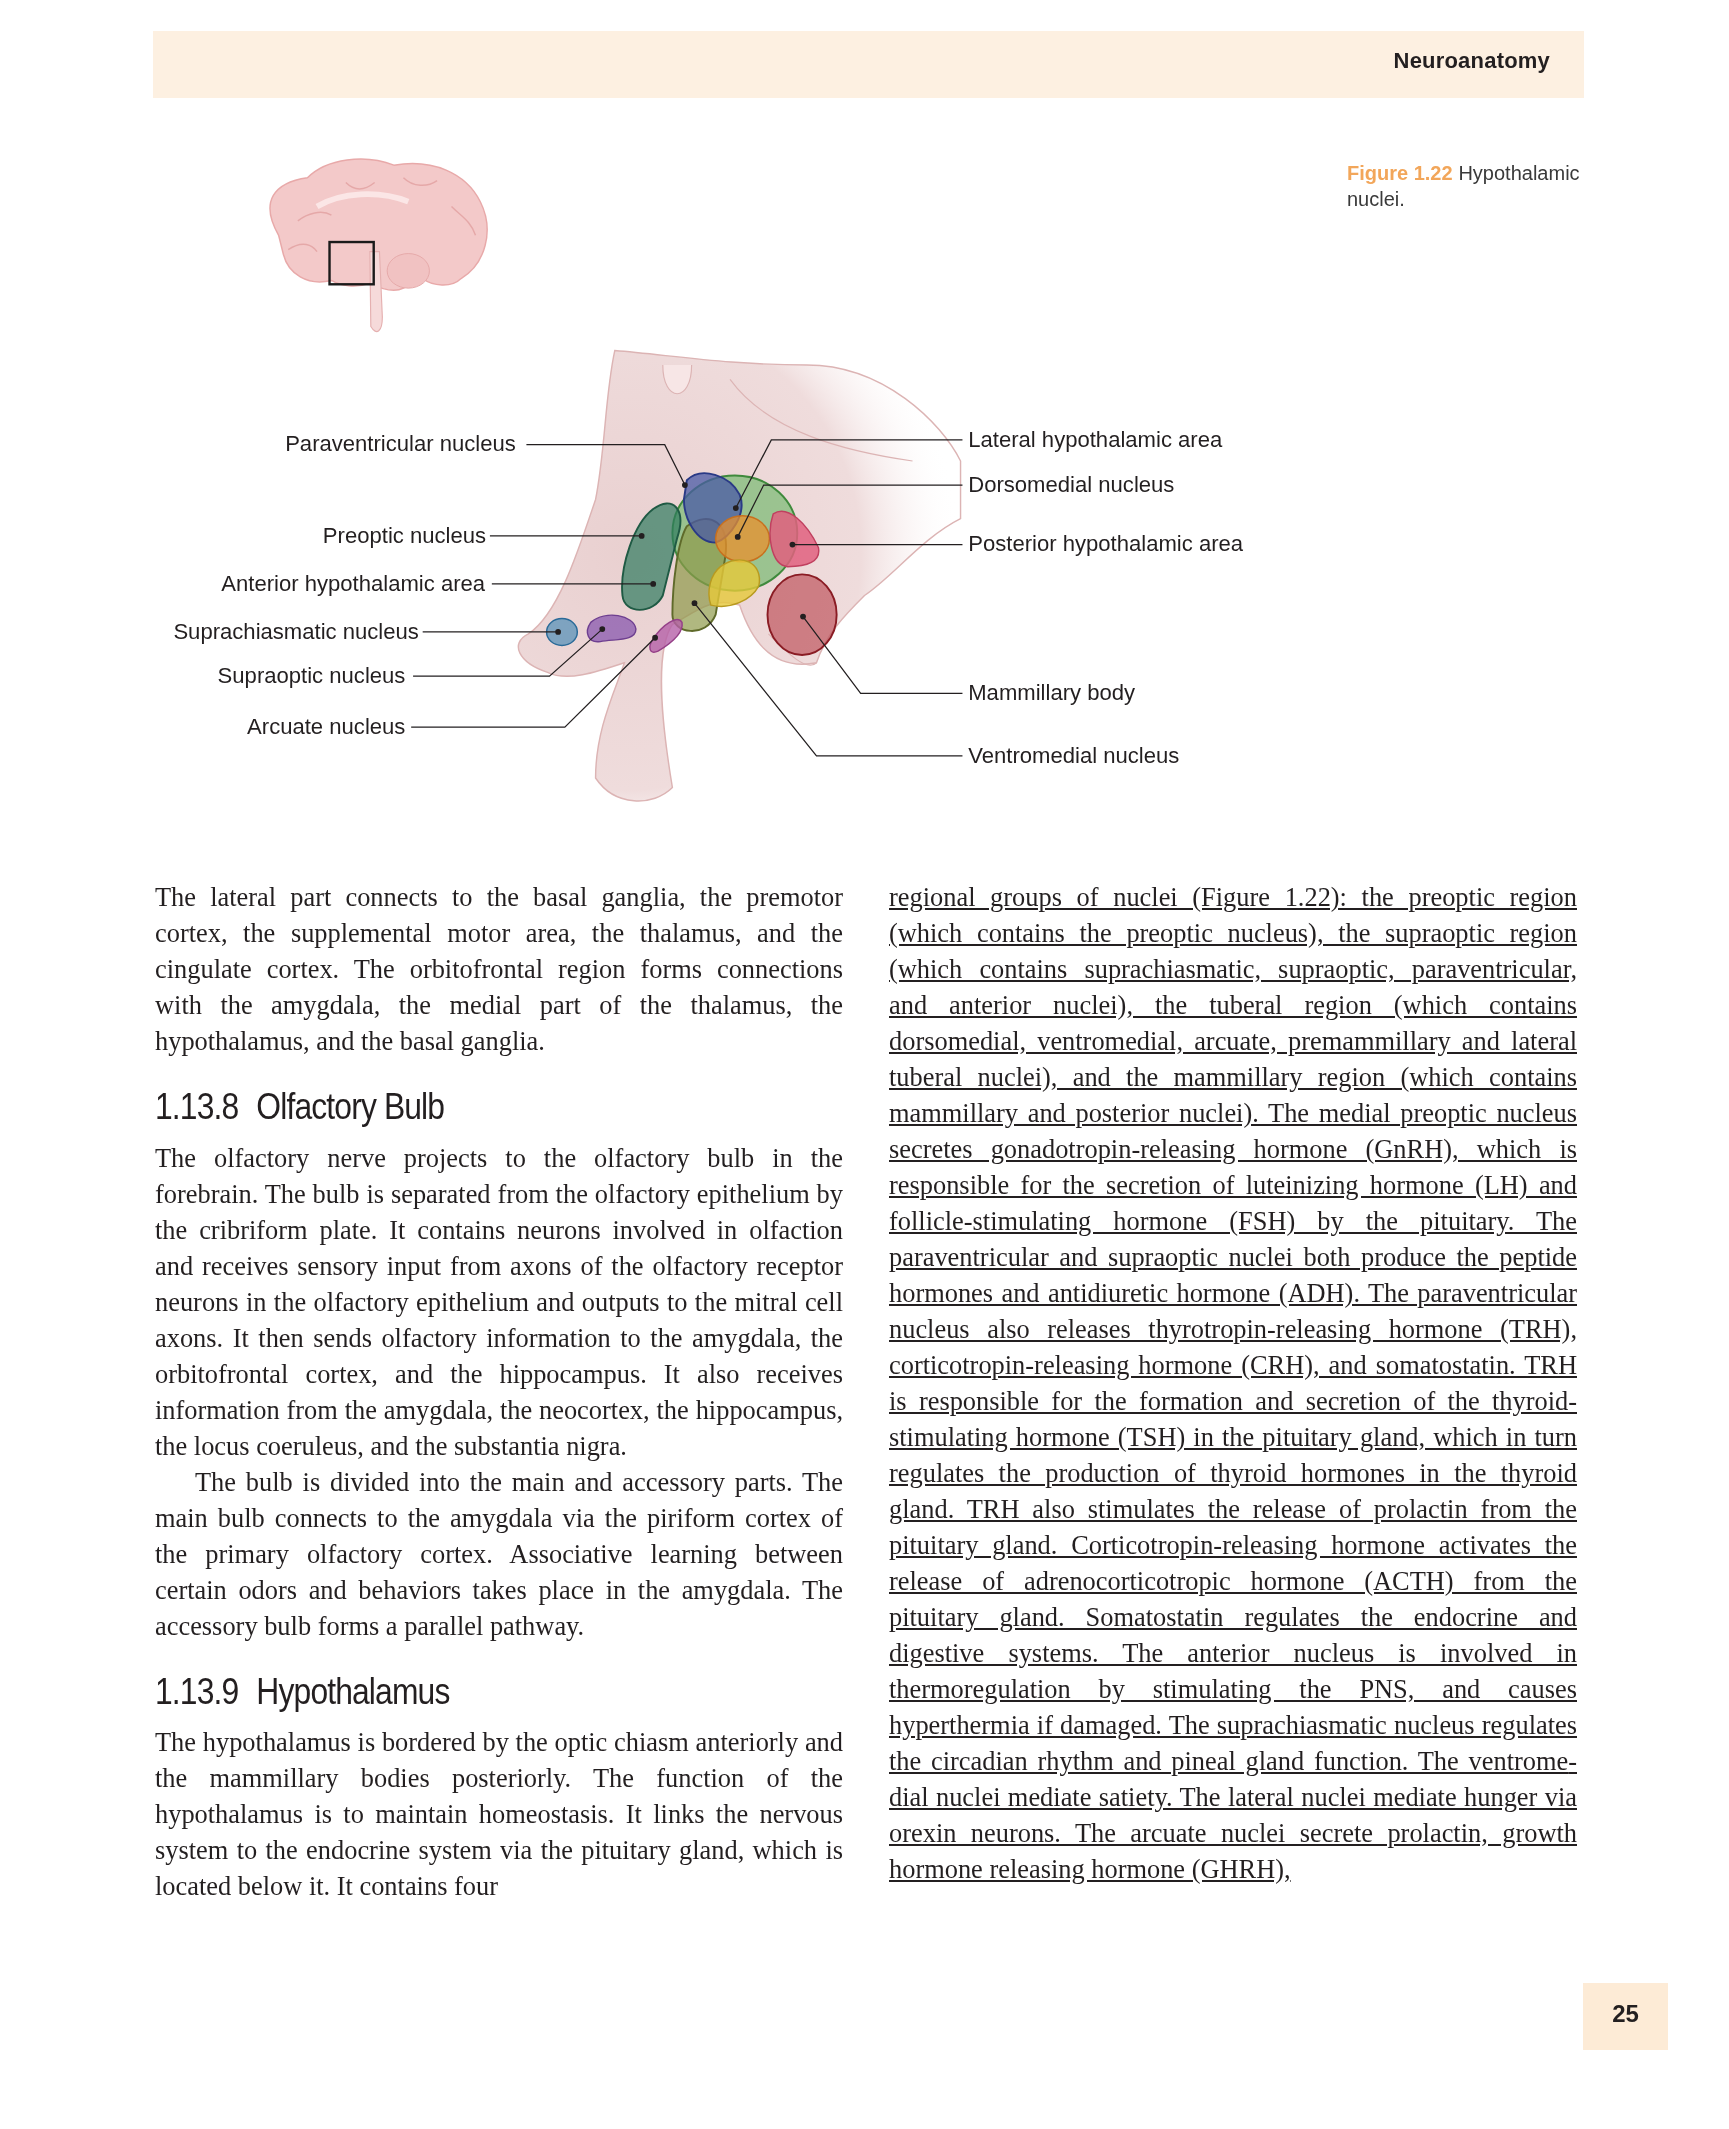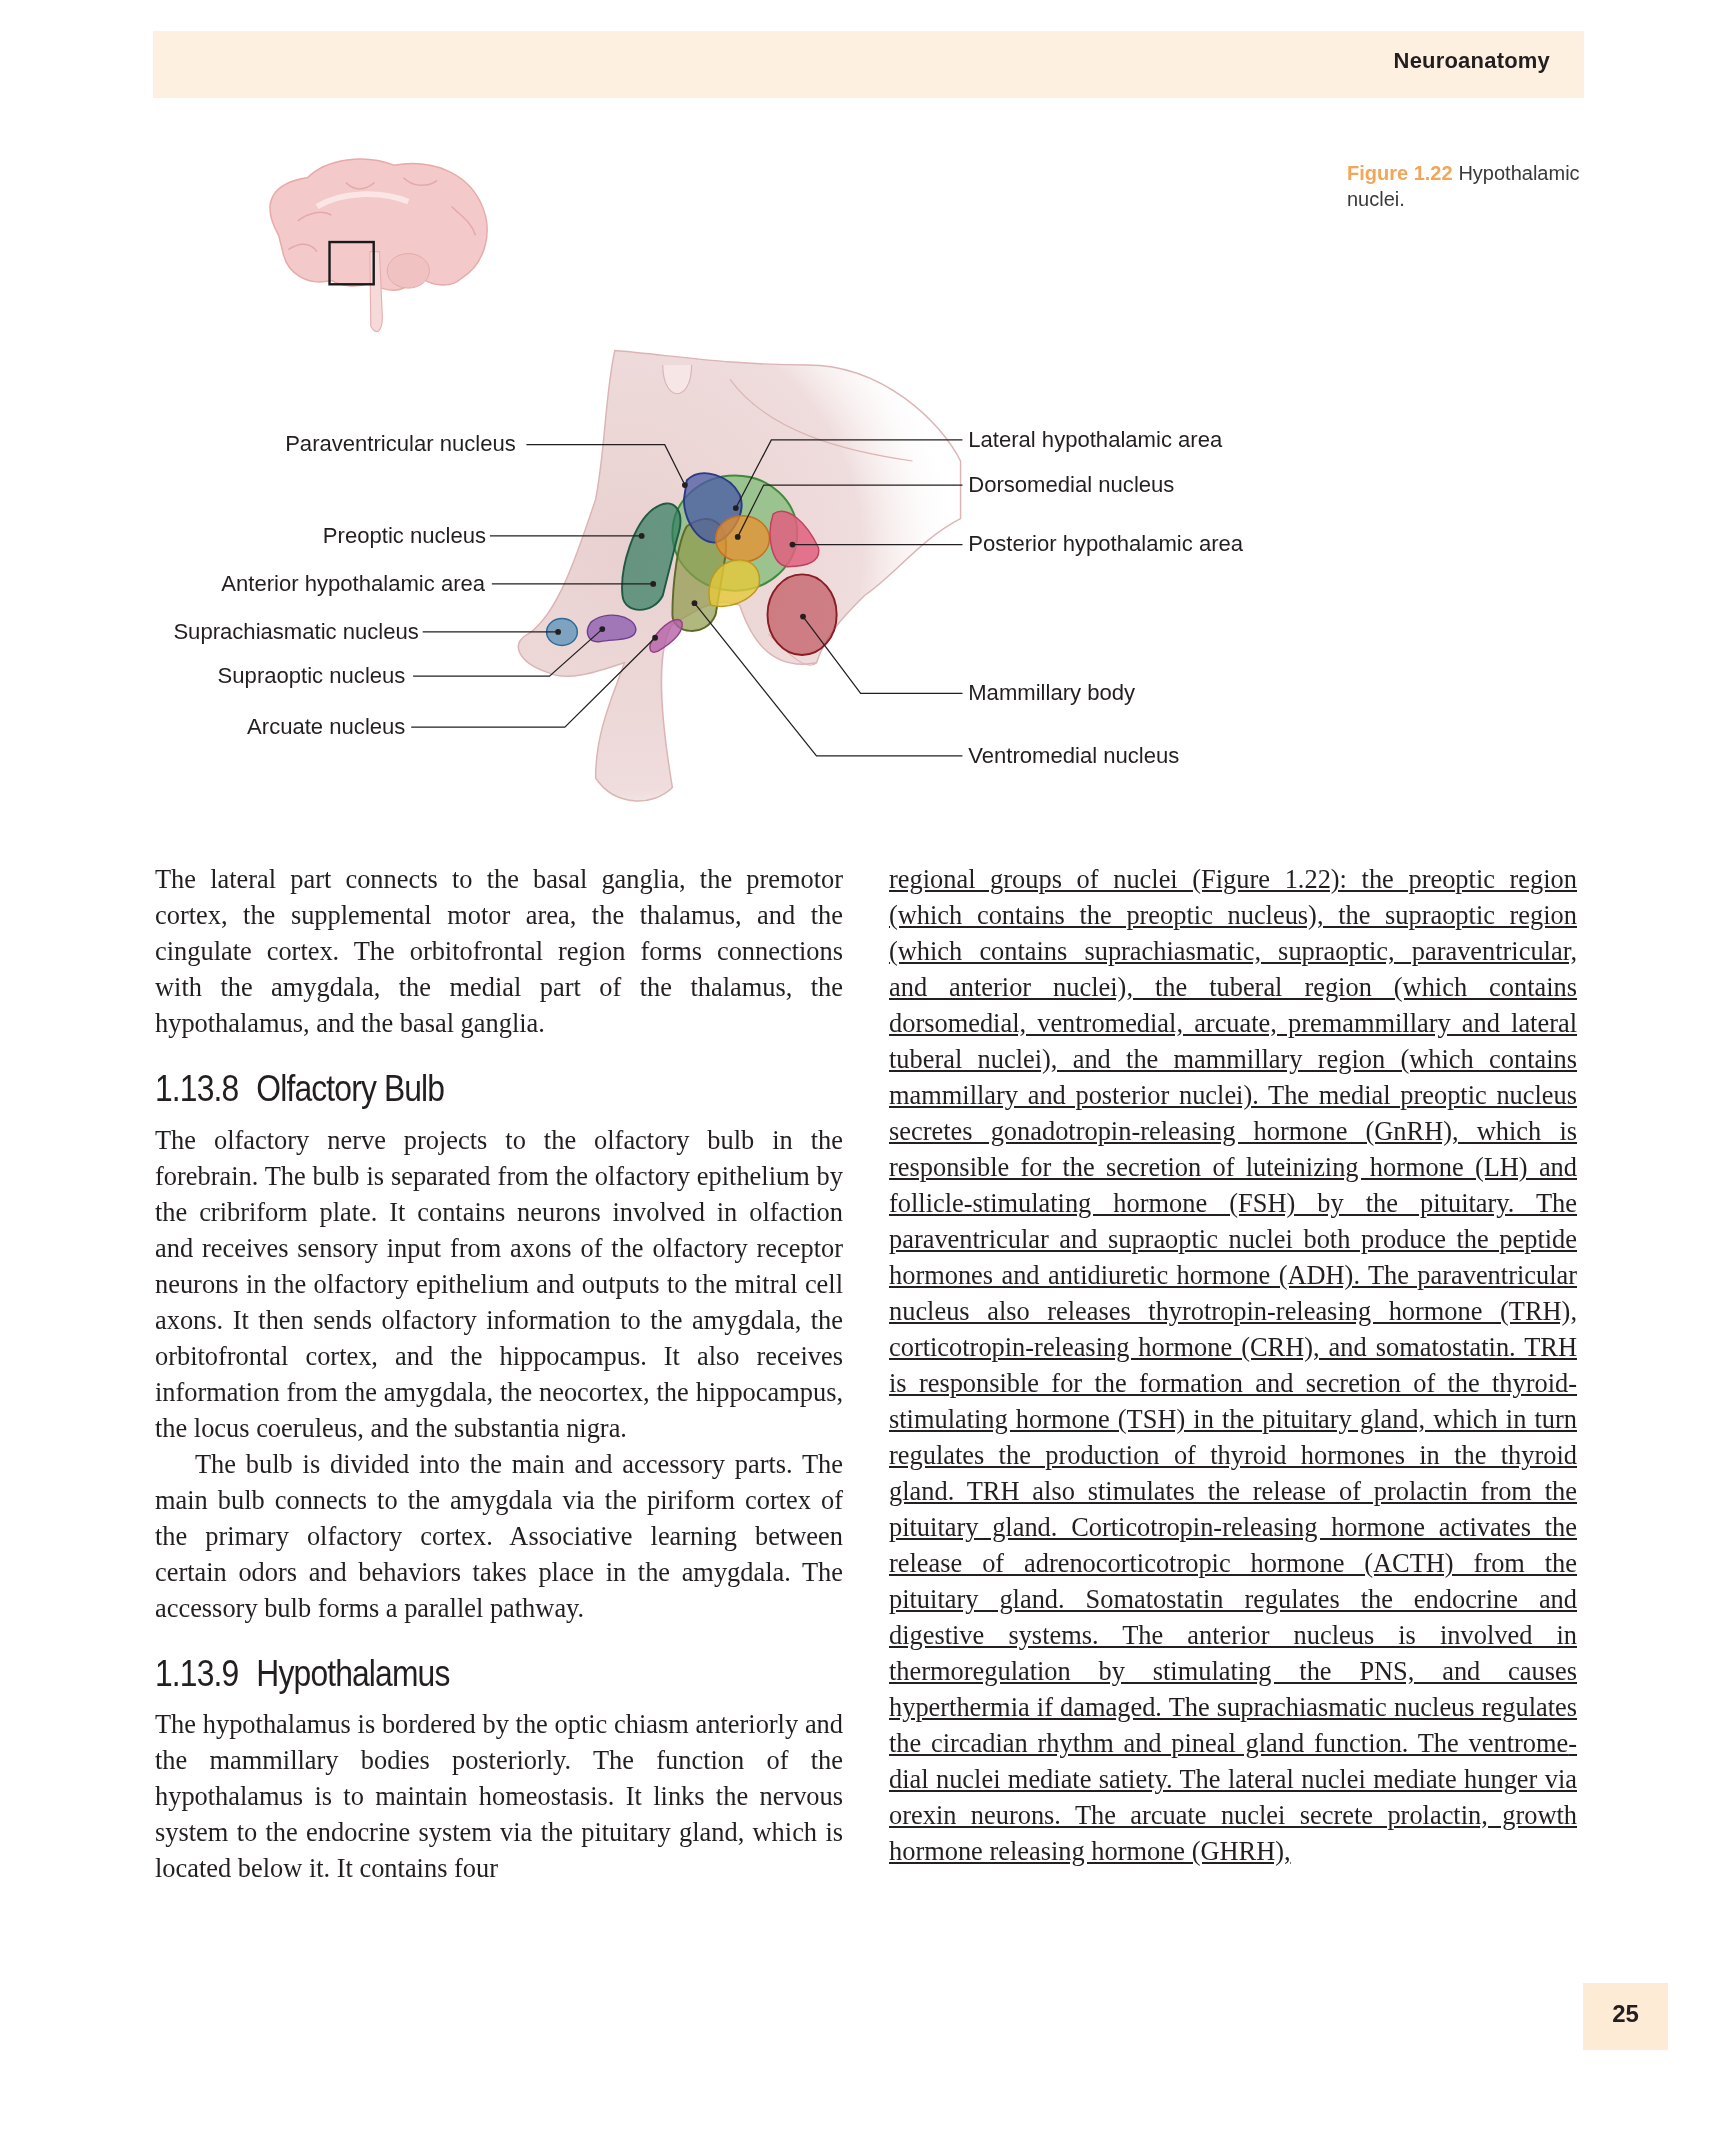--- a/index.html
+++ b/index.html
@@ -17,21 +17,21 @@
   .caption {
     position:absolute; left:1299px; top:160px; width:288px;
     font-family:"Liberation Sans", sans-serif; font-size:20px; line-height:26px; color:#3a3a3a;margin-left:48px;
   }
   .caption .fig-num { color:#f2a65a; font-weight:bold; margin-right:5.8px; }
   .figure-svg { position:absolute; left:0; top:0; width:1729px; height:826px; }
   .lbl { font-family:"Liberation Sans", sans-serif; font-size:23px; fill:#231f20; }
   .col {
     position:absolute; width:688px;
     font-family:"Liberation Serif", serif; font-size:26.4px; line-height:36px;
-    color:#231f20; text-align:justify; hyphens:manual;
+    color:#231f20; text-align:justify; hyphens:manual;margin-top:18px;
   }
   .col p { margin:0; }
   .col p.indent { text-indent:40px; }
   .col-left { left:155px; top:861px; }
   .col-right { left:889px; top:861px;text-decoration:underline; }
   .section-heading {
     font-family:"Liberation Sans", sans-serif; font-size:37px; line-height:42px;
     color:#231f20; margin:27px 0 11.5px 0; letter-spacing:-1px; transform:scaleX(0.86); transform-origin:left;
     white-space:nowrap;
   }

